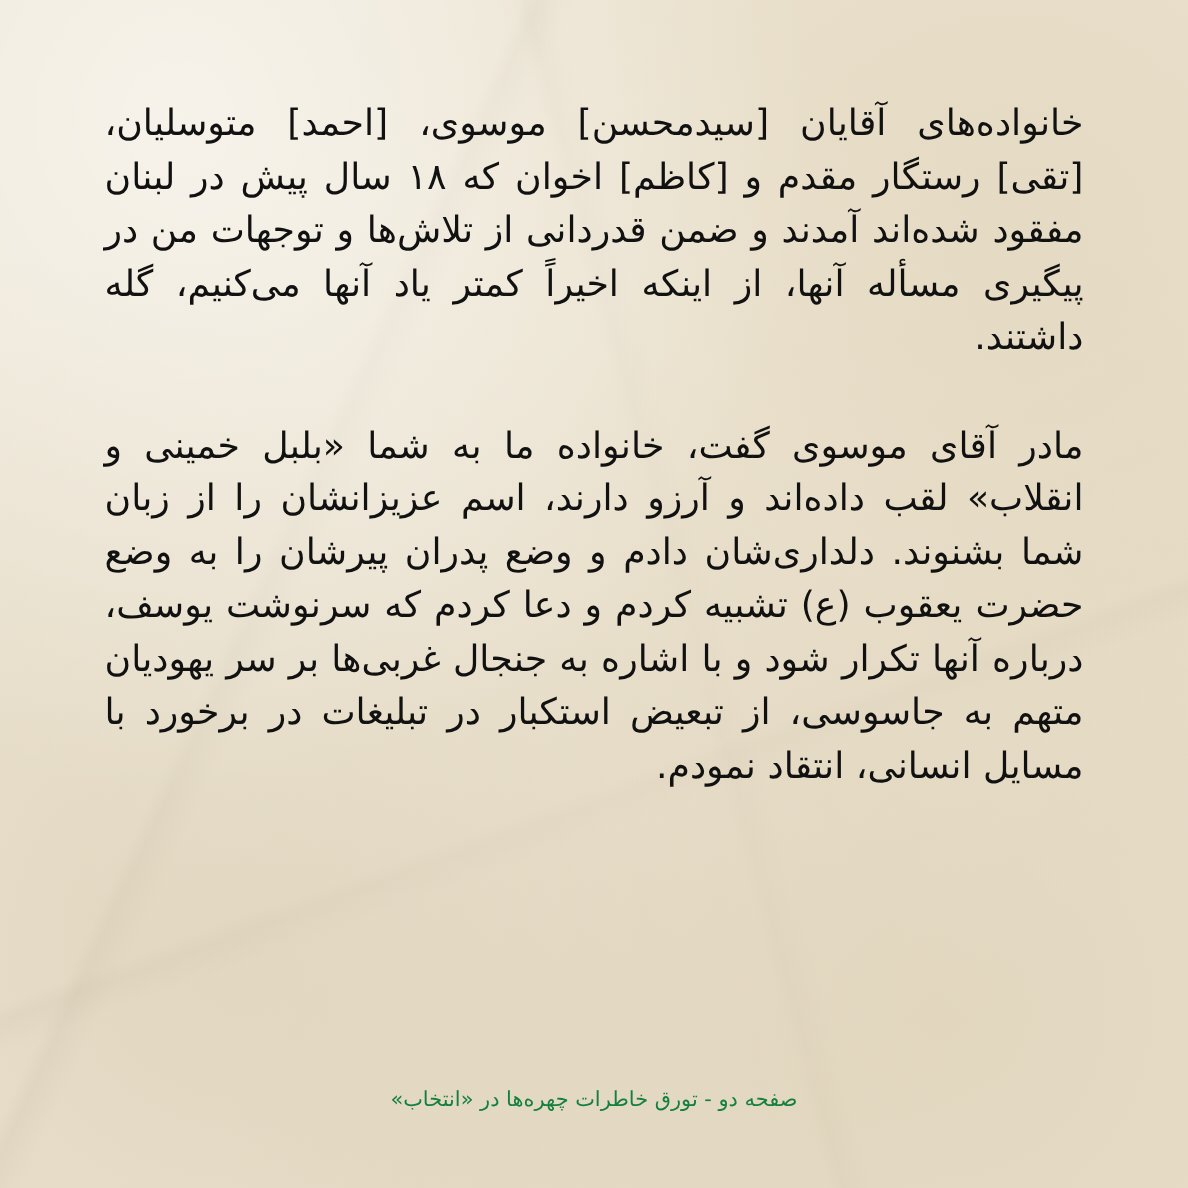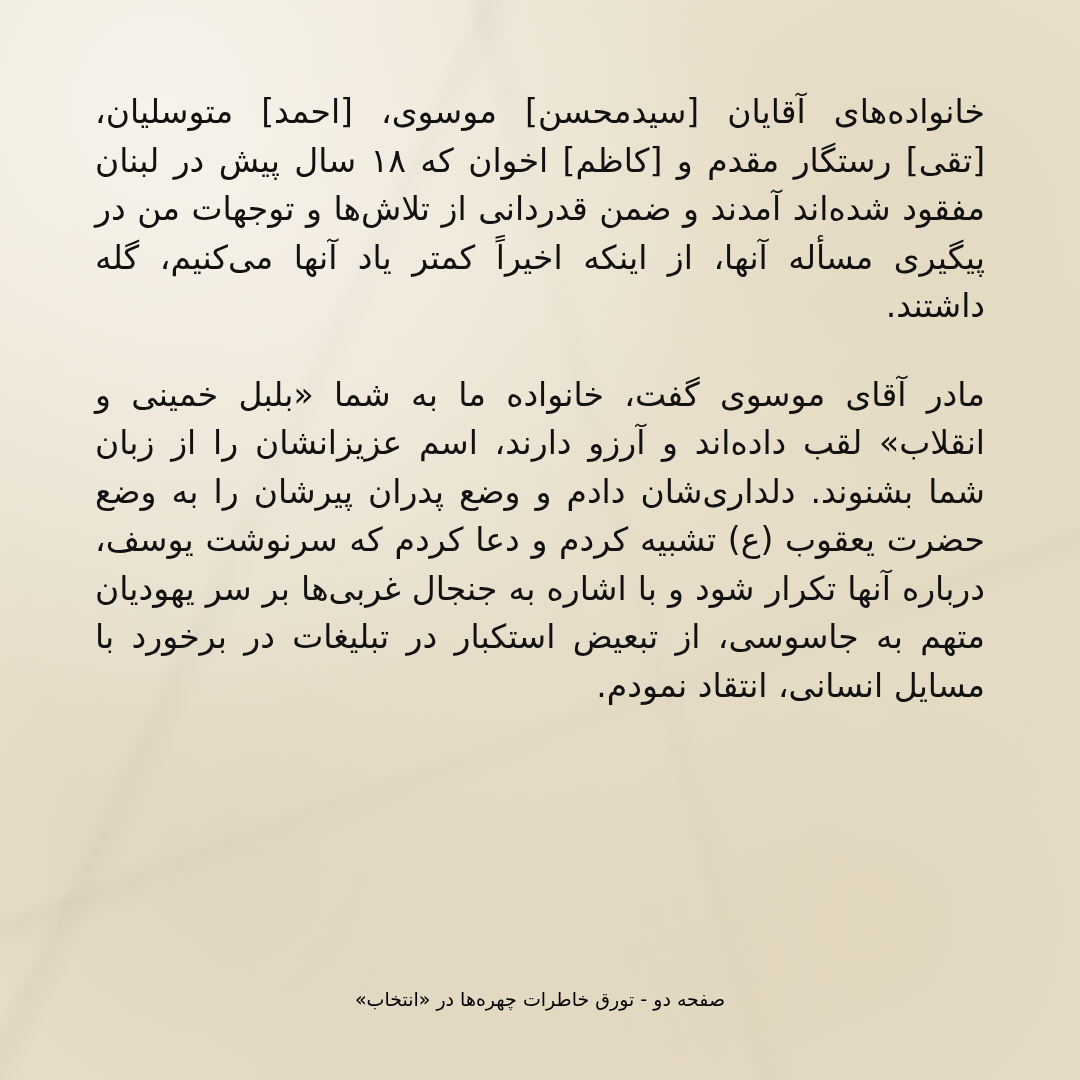--- a/index.html
+++ b/index.html
@@ -32,31 +32,31 @@
       direction: rtl;
     }
     .paragraph {
       font-size: 33px;
       line-height: 48.5px;
       text-align: justify;
       text-align-last: right;
       margin: 0;
     }
     .paragraph.first {
-      margin-bottom: 40px;
+      margin-bottom: 50px;
     }
     .caption {
       position: absolute;
       top: 988px;
       left: 0;
       width: 1080px;
       text-align: center;
       font-family: "DejaVu Sans", sans-serif;
       font-size: 19px;
-      color: #000000;
+      color: #15803d;
       direction: rtl;
     }
   </style>
 </head>
 <body>
 
 <div class="page">
   <p class="paragraph first">خانواده‌های آقایان [سیدمحسن] موسوی، [احمد] متوسلیان، [تقی] رستگار مقدم و [کاظم] اخوان که ۱۸ سال پیش در لبنان مفقود شده‌اند آمدند و ضمن قدردانی از تلاش‌ها و توجهات من در پیگیری مسأله آنها، از اینکه اخیراً کمتر یاد آنها می‌کنیم، گله داشتند.</p>
   <p class="paragraph">مادر آقای موسوی گفت، خانواده ما به شما «بلبل خمینی و انقلاب» لقب داده‌اند و آرزو دارند، اسم عزیزانشان را از زبان شما بشنوند. دلداری‌شان دادم و وضع پدران پیرشان را به وضع حضرت یعقوب (ع) تشبیه کردم و دعا کردم که سرنوشت یوسف، درباره آنها تکرار شود و با اشاره به جنجال غربی‌ها بر سر یهودیان متهم به جاسوسی، از تبعیض استکبار در تبلیغات در برخورد با مسایل انسانی، انتقاد نمودم.</p>
 </div>

